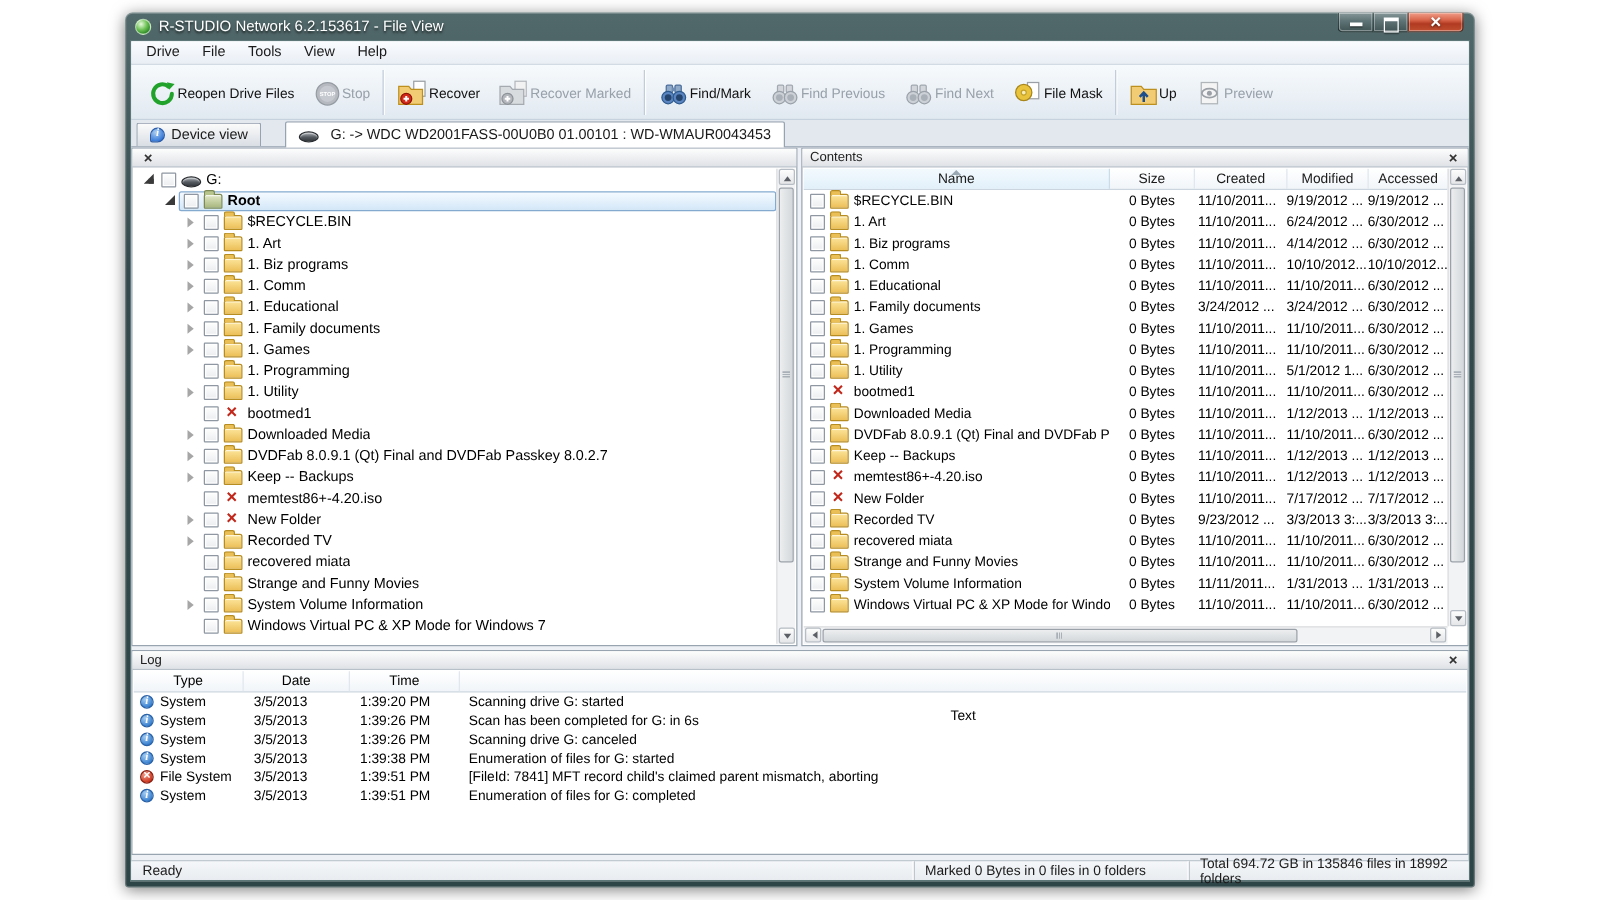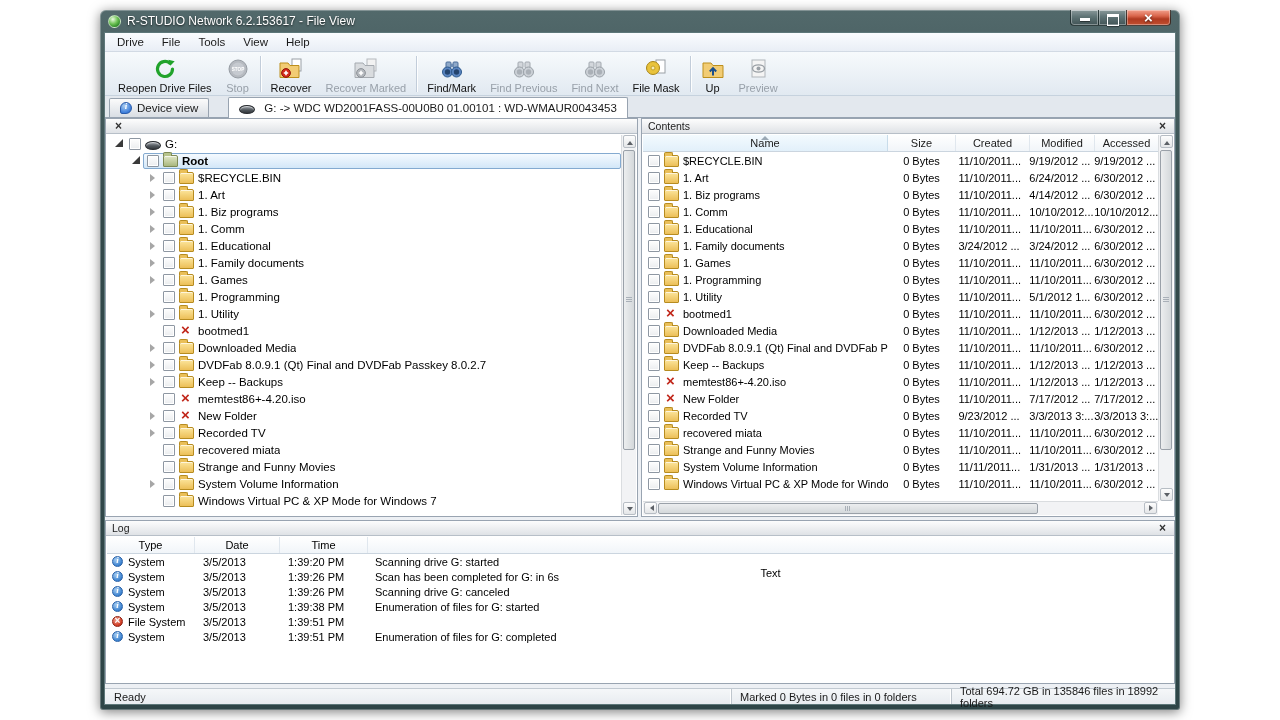--- a/index.html
+++ b/index.html
@@ -37,21 +37,21 @@
 
   
   .menubar { height:19px; flex:none; display:flex; align-items:center; padding-left:3px;
              background:linear-gradient(180deg,#fafcfe,#e9eef5); border-bottom:1px solid #d2dae4;
              font-size:11.5px; color:#1a1a1a; }
   .menuitem { padding:2px 9px; }
 
   
   .toolbar { height:44px; flex:none; display:flex; align-items:stretch; padding:2px 4px 1px 6px;
              background:linear-gradient(180deg,#f7fafc,#e1e9f1); border-bottom:1px solid #c6d2de; }
-  .tbtn { display:flex; flex-direction:column; align-items:center; justify-content:flex-start;
+  .tbtn { display:flex; align-items:center; justify-content:flex-start;
           padding:1px 7px 0 7px; font-size:11px; color:#111; white-space:nowrap; }
   .tbtn .ic { height:27px; display:flex; align-items:center; }
   .tbtn.disabled { color:#98a0a9; }
   .tsep { width:1px; background:#c2cdda; box-shadow:1px 0 0 rgba(255,255,255,.9);
           margin:2px 3px; flex:none; }
 
   
   .tabbar { height:22px; flex:none; display:flex; align-items:flex-end; padding-left:4px;
             background:#e3e8ee; border-bottom:1px solid #97a3b1; position:relative; }
   .tab { display:flex; align-items:center; gap:5px; padding:0 10px; font-size:11.5px; color:#1a1a1a;
@@ -843,20 +843,21 @@
               <span class="ltext">Enumeration of files for G: started</span>
             </div>
 
             <div class="lrow">
               <span class="ltype">
                 <span class="licon error"></span>
                 <span>File System</span>
               </span>
               <span class="ldate">3/5/2013</span>
               <span class="ltime">1:39:51 PM</span>
+              <span class="ltext">[FileId: 7841] MFT record child's claimed parent mismatch, aborting</span>
             </div>
 
             <div class="lrow">
               <span class="ltype">
                 <span class="licon info"></span>
                 <span>System</span>
               </span>
               <span class="ldate">3/5/2013</span>
               <span class="ltime">1:39:51 PM</span>
               <span class="ltext">Enumeration of files for G: completed</span>

